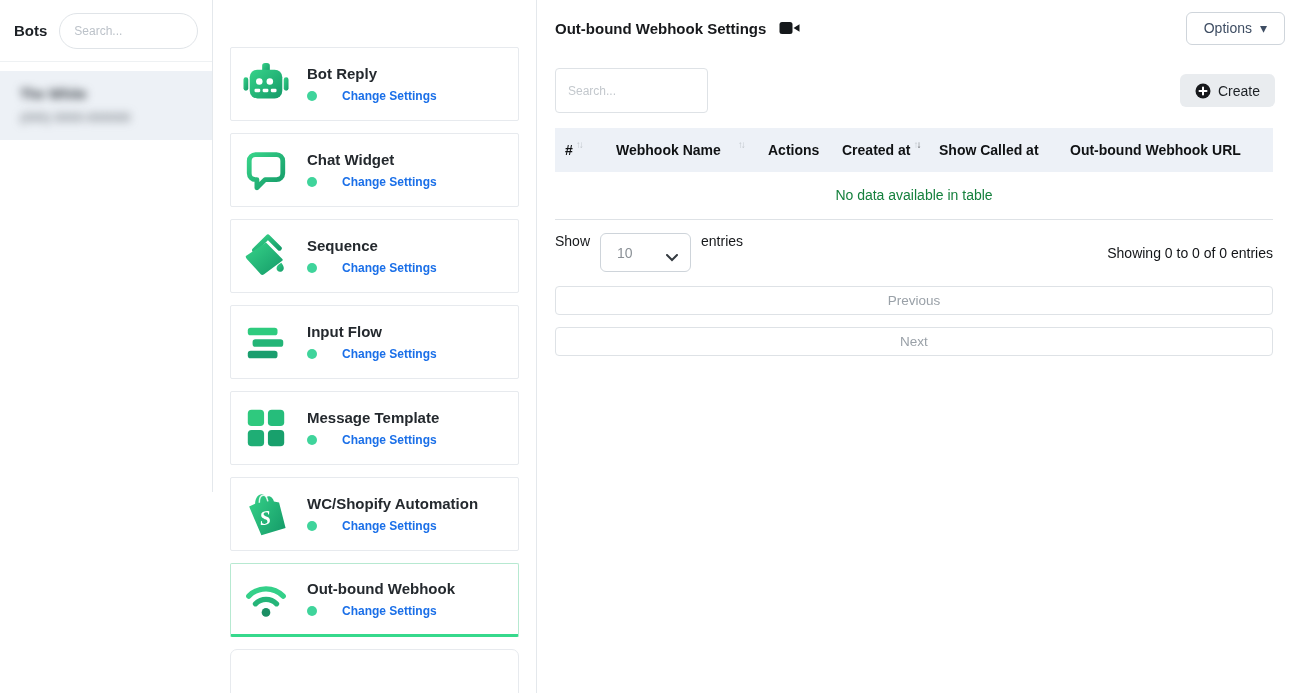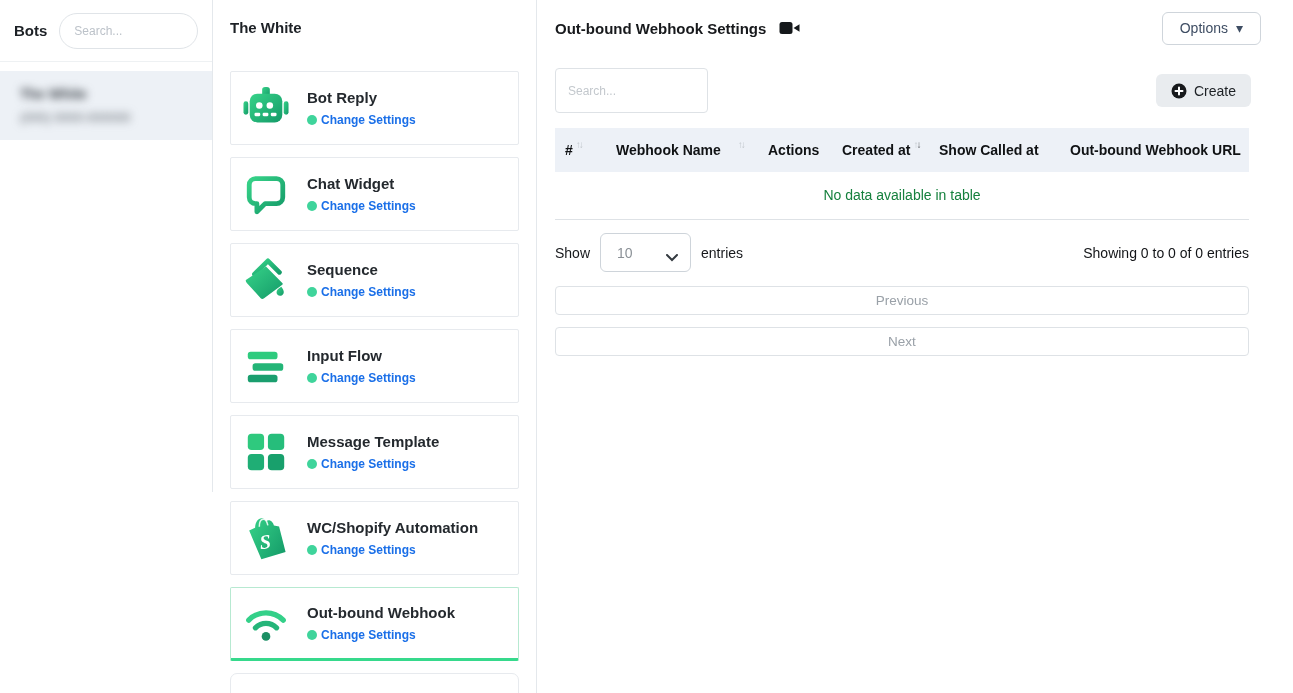--- a/index.html
+++ b/index.html
@@ -24,26 +24,26 @@
   .menu-col { width:324px; flex:none; border-right:1px solid #e4e8ec; height:693px;
               padding:12px 17px 0 17px; overflow:hidden; }
   .menu-title { font-size:15px; font-weight:700; color:#1d2126; margin-top:7px; }
   .cards { margin-top:35px; }
   .card { height:74px; border:1px solid #e7eaee; border-radius:2px; margin-bottom:12px;
           display:flex; align-items:center; gap:18px; padding:0 12px; background:#fff; cursor:pointer; }
   .card.selected { border-color:#b7e9d1; border-bottom:3px solid #36d98c; }
   .card.stub { border-radius:7px; }
   .card-icon { width:46px; height:46px; flex:none; }
   .card-title { font-size:15px; font-weight:600; color:#24292e; }
-  .card-settings { display:flex; align-items:center; gap:4px; margin-top:7px;text-align:right; }
+  .card-settings { display:flex; align-items:center; gap:25px; margin-top:7px;text-align:right; }
   .dot { width:10px; height:10px; border-radius:50%; background:#3fd49b; flex:none; }
   .cs-link { font-size:12px; font-weight:700; color:#1a6fe8; text-decoration:none; }
 
   
-  .main { flex:1; padding:11px 32px 0 18px; height:602px; overflow:hidden; }
+  .main { flex:1; padding:11px 8px 0 18px; height:602px; overflow:hidden; }
   .main-header { display:flex; align-items:center; height:34px; }
   .main-title { font-size:15px; font-weight:700; color:#17191c; }
   .cam-icon { margin-left:13px; display:inline-flex; }
   .options-btn { margin-left:auto; background:#fff; border:1px solid #cfd5db; border-radius:6px;
                  height:33px; padding:0 17px; font-size:14px; color:#3e4d63; cursor:pointer;
                  display:flex; align-items:center; gap:8px; font-family:"Liberation Sans", sans-serif; }
   .toolbar { display:flex; align-items:center; margin-top:23px; }
   .main-search { width:153px; height:45px; border:1px solid #dee2e6; border-radius:4px;
                  padding:0 12px; font-size:12px; color:#495057; outline:none;
                  font-family:"Liberation Sans", sans-serif; }
@@ -62,21 +62,21 @@
   .c4 { width:92px; padding-left:10px; }
   .c5 { width:135px; padding-left:15px; }
   .c6 { flex:1; padding-left:11px; }
   .sort { font-size:10px; letter-spacing:-2px; color:#c1c7cd; position:relative; top:-6px;
           font-weight:400; white-space:nowrap; }
   .sort .active { color:#5f6368; }
   .empty-row { text-align:center; font-size:14px; color:#15803d; padding:15px 0 16px;
                border-bottom:1px solid #dee2e6; }
 
   .table-footer { display:flex; align-items:center; margin-top:13px; margin-right:12px; }
-  .show-group { display:flex; align-items:center; gap:10px; font-size:14px; color:#16181b; }
+  .show-group { display:flex; gap:10px; font-size:14px; color:#16181b; }
   .select-wrap { position:relative; }
   .page-size { appearance:none; -webkit-appearance:none; width:91px; height:39px;
                border:1px solid #ced4da; border-radius:6px; background:#fff; color:#8b9197;
                font-size:14px; padding:0 28px 0 16px; outline:none; cursor:pointer;
                font-family:"Liberation Sans", sans-serif; }
   .select-caret { position:absolute; right:13px; top:16px; pointer-events:none; }
   .summary { margin-left:auto; font-size:14px; color:#121417; }
   .pagination { display:flex; justify-content:flex-end; gap:12px; margin-top:14px; margin-right:12px;flex-direction:column; }
   .page-btn { border:1px solid #dee2e6; background:#fff; border-radius:4px; color:#9aa1a8;
               font-size:13.5px; padding:6px 14px; cursor:pointer;
@@ -101,21 +101,20 @@
       <div class="sb-title">Bots</div>
       <input class="sb-search" type="text" placeholder="Search..." style="">
     </div>
     <div class="bot-item">
       <div class="bot-name">The White</div>
       <div class="bot-phone">(000) 0000-000000</div>
     </div>
   </div>
 
   <div class="menu-col">
-    <div class="menu-title">The White</div>
     <div class="cards">
 
       <div class="card">
         <span class="card-icon">
           <svg width="46" height="46" viewBox="0 0 48 48">
             <rect x="20" y="2" width="8" height="10" rx="3" fill="url(#gg)"></rect>
             <rect x="7" y="9" width="34" height="30" rx="8" fill="url(#gg)"></rect>
             <rect x="0.5" y="17" width="5" height="14" rx="2.5" fill="url(#gg)"></rect>
             <rect x="42.5" y="17" width="5" height="14" rx="2.5" fill="url(#gg)"></rect>
             <circle cx="17" cy="21.5" r="3.4" fill="#fff"></circle>

